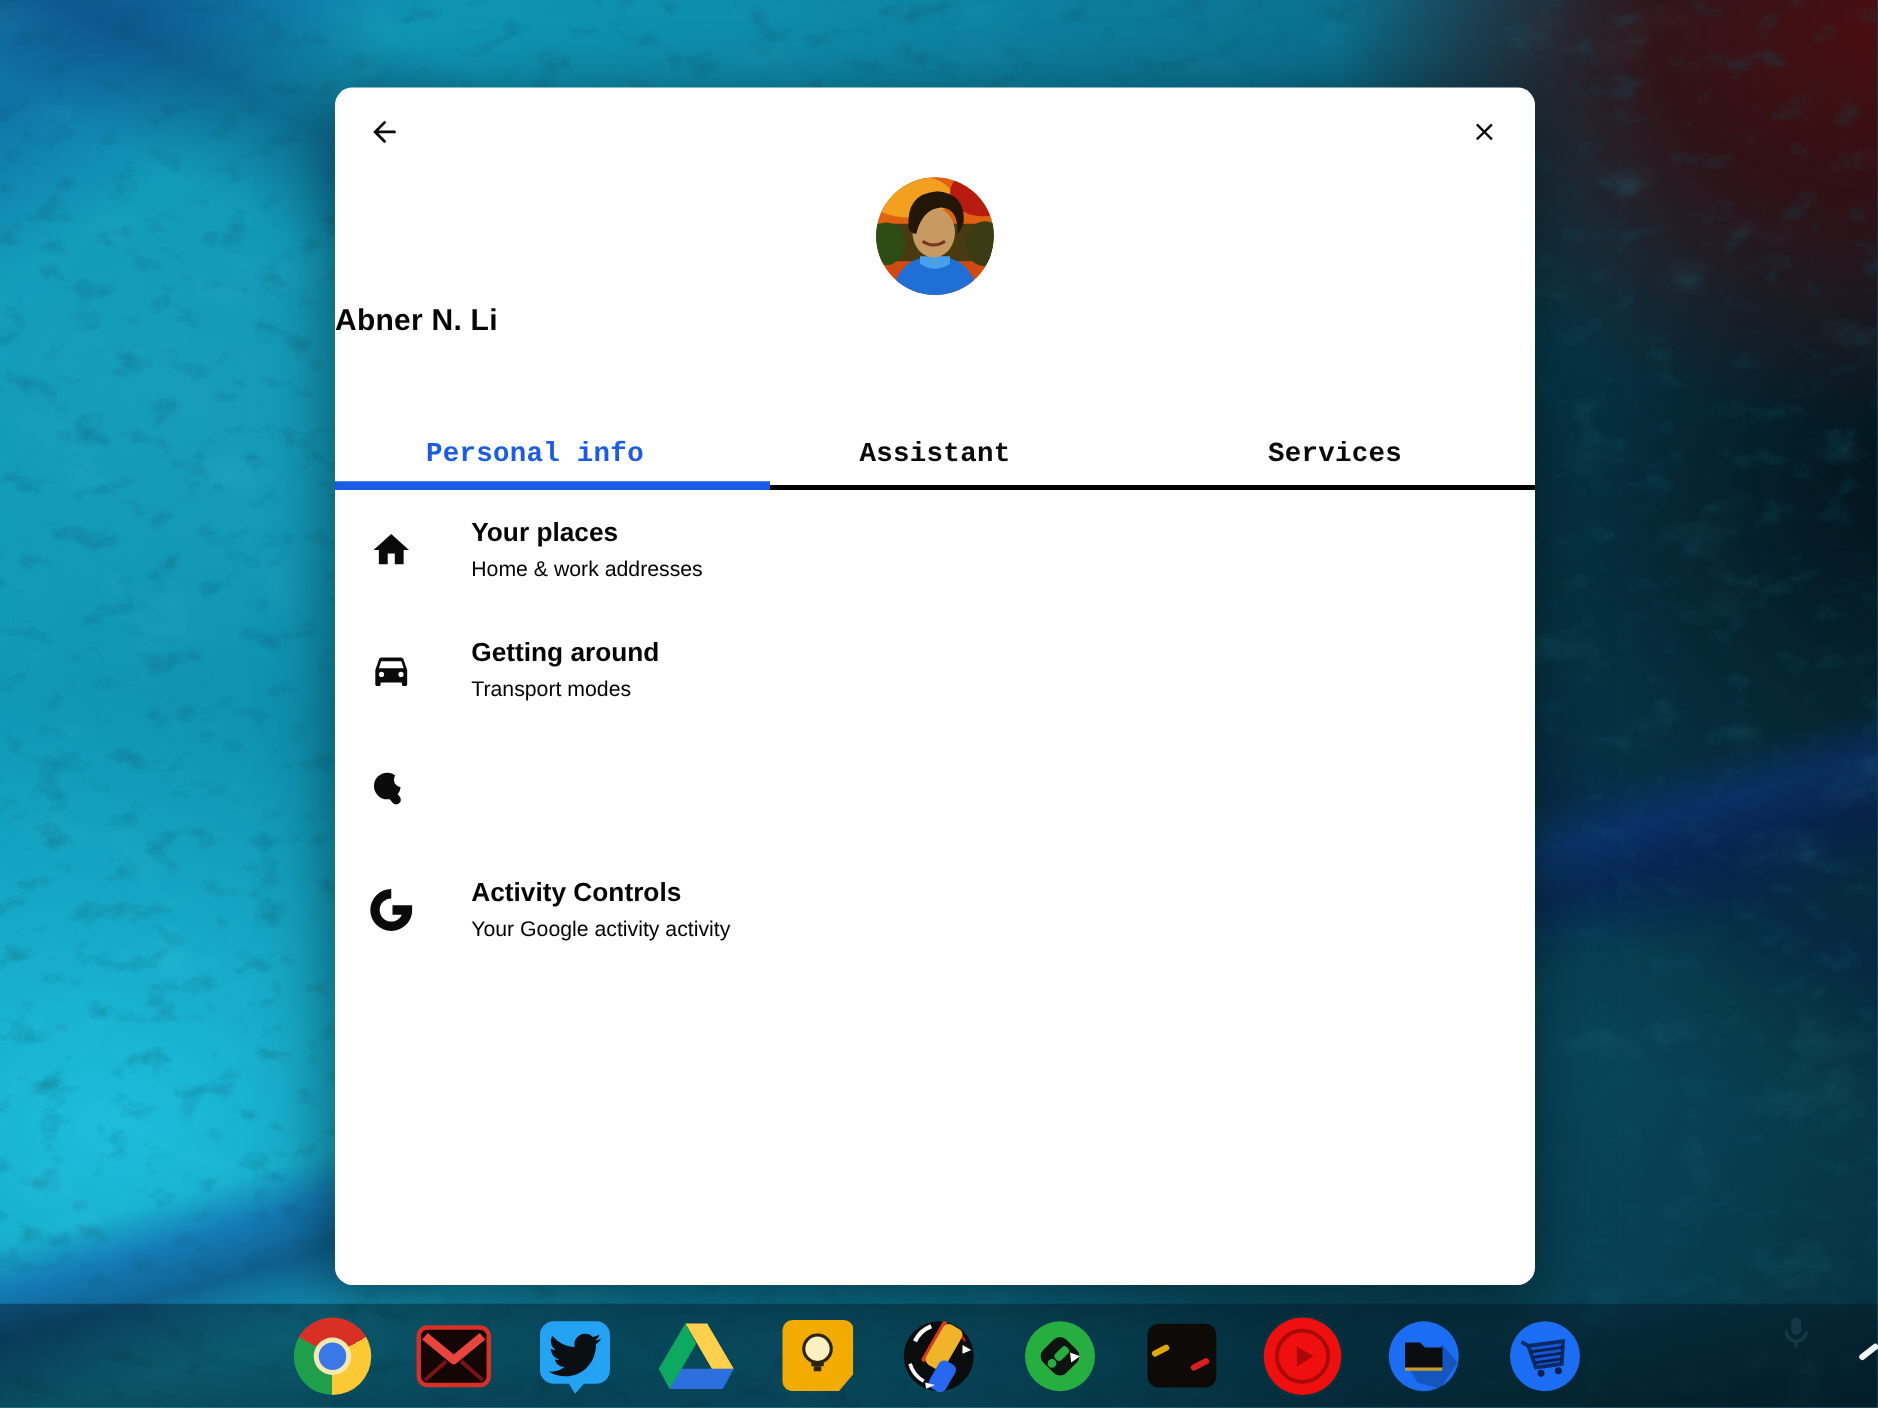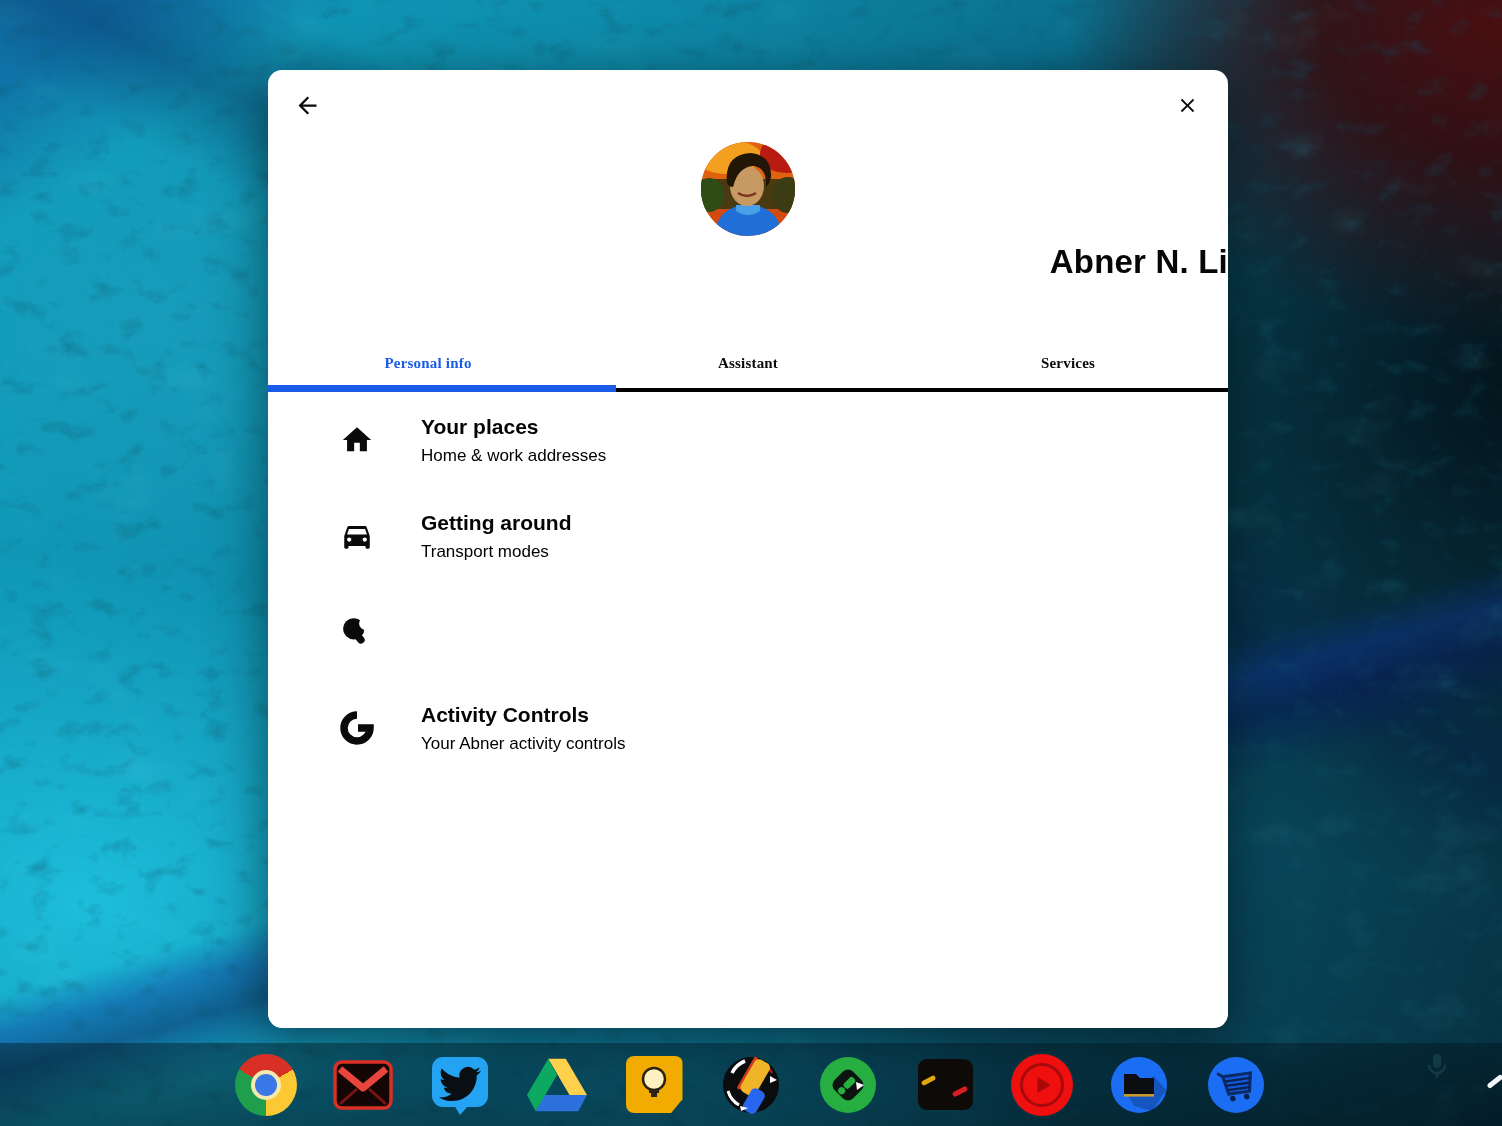--- a/index.html
+++ b/index.html
@@ -25,32 +25,32 @@
 
   
   .dialog{position:absolute;left:268px;top:70px;width:960px;height:958px;
     background:#fff;border-radius:14px;box-shadow:0 12px 55px rgba(0,0,0,.5);}
   .icon-btn{position:absolute;width:34px;height:34px;border:none;background:transparent;
     padding:0;cursor:pointer;display:flex;align-items:center;justify-content:center;}
   .btn-back{left:22px;top:18px;}
   .btn-close{right:24px;top:18px;}
   .avatar{position:absolute;left:50%;top:71px;transform:translateX(-50%);
     width:96px;height:96px;border-radius:50%;overflow:hidden;}
-  .name{position:absolute;top:173px;left:0;right:0;text-align:right;
-    font-size:33px;font-weight:600;color:#060606;letter-spacing:.2px;}
+  .name{position:absolute;top:173px;left:0;right:0;text-align:left;
+    font-size:24px;font-weight:600;color:#060606;letter-spacing:.2px;}
 
   .tabs{position:absolute;top:252px;left:0;right:0;height:70px;display:flex;}
   .tabs::after{content:"";position:absolute;left:0;right:0;bottom:0;height:4px;background:#000;}
   .tab{flex:1;border:none;background:transparent;cursor:pointer;
-    font-family:Liberation Serif, serif;font-size:15px;font-weight:700;
+    font-family:Liberation Mono, monospace;font-size:22px;font-weight:700;
     color:#0a0a0a;padding-top:14px;letter-spacing:.2px;}
   .tab.active{color:#1a5ce8;}
   .tab-indicator{position:absolute;left:0;bottom:0;width:348px;height:7px;background:#1a5ce8;z-index:2;}
 
-  .menu{position:absolute;top:322px;left:0;right:0;margin-left:44px;}
+  .menu{position:absolute;top:322px;left:0;right:0;}
   .menu-item{display:flex;align-items:center;height:96px;padding-left:28px;gap:47px;cursor:pointer;}
   .mi-icon{flex:none;width:34px;height:34px;}
   .mi-title{font-size:21px;font-weight:700;color:#050505;line-height:26px;}
   .mi-sub{font-size:17px;font-weight:400;color:#000000;line-height:22px;margin-top:5px;}
 
   
   .shelf{position:absolute;left:0;right:0;bottom:0;height:83px;
     background:linear-gradient(rgba(2,18,27,.42), rgba(1,13,20,.55));}
   .shelf-apps{position:absolute;left:0;right:0;top:0;bottom:0;
     display:flex;align-items:center;justify-content:center;gap:35px;}
@@ -180,21 +180,21 @@
       </svg>
     </div>
 
 
     <div class="menu-item">
       <svg class="mi-icon" viewBox="0 0 34 34">
         <path d="M17 4 A13 13 0 1 0 30 17 L18 17" fill="none" stroke="#0a0a0a" stroke-width="7.5"></path>
       </svg>
       <div>
         <div class="mi-title">Activity Controls</div>
-        <div class="mi-sub">Your Abner activity controls</div>
+        <div class="mi-sub">Your Google activity activity</div>
       </div>
     </div>
 
   </div>
 </div>
 
 <div class="shelf">
   <div class="shelf-apps">
 
     <button class="app">

